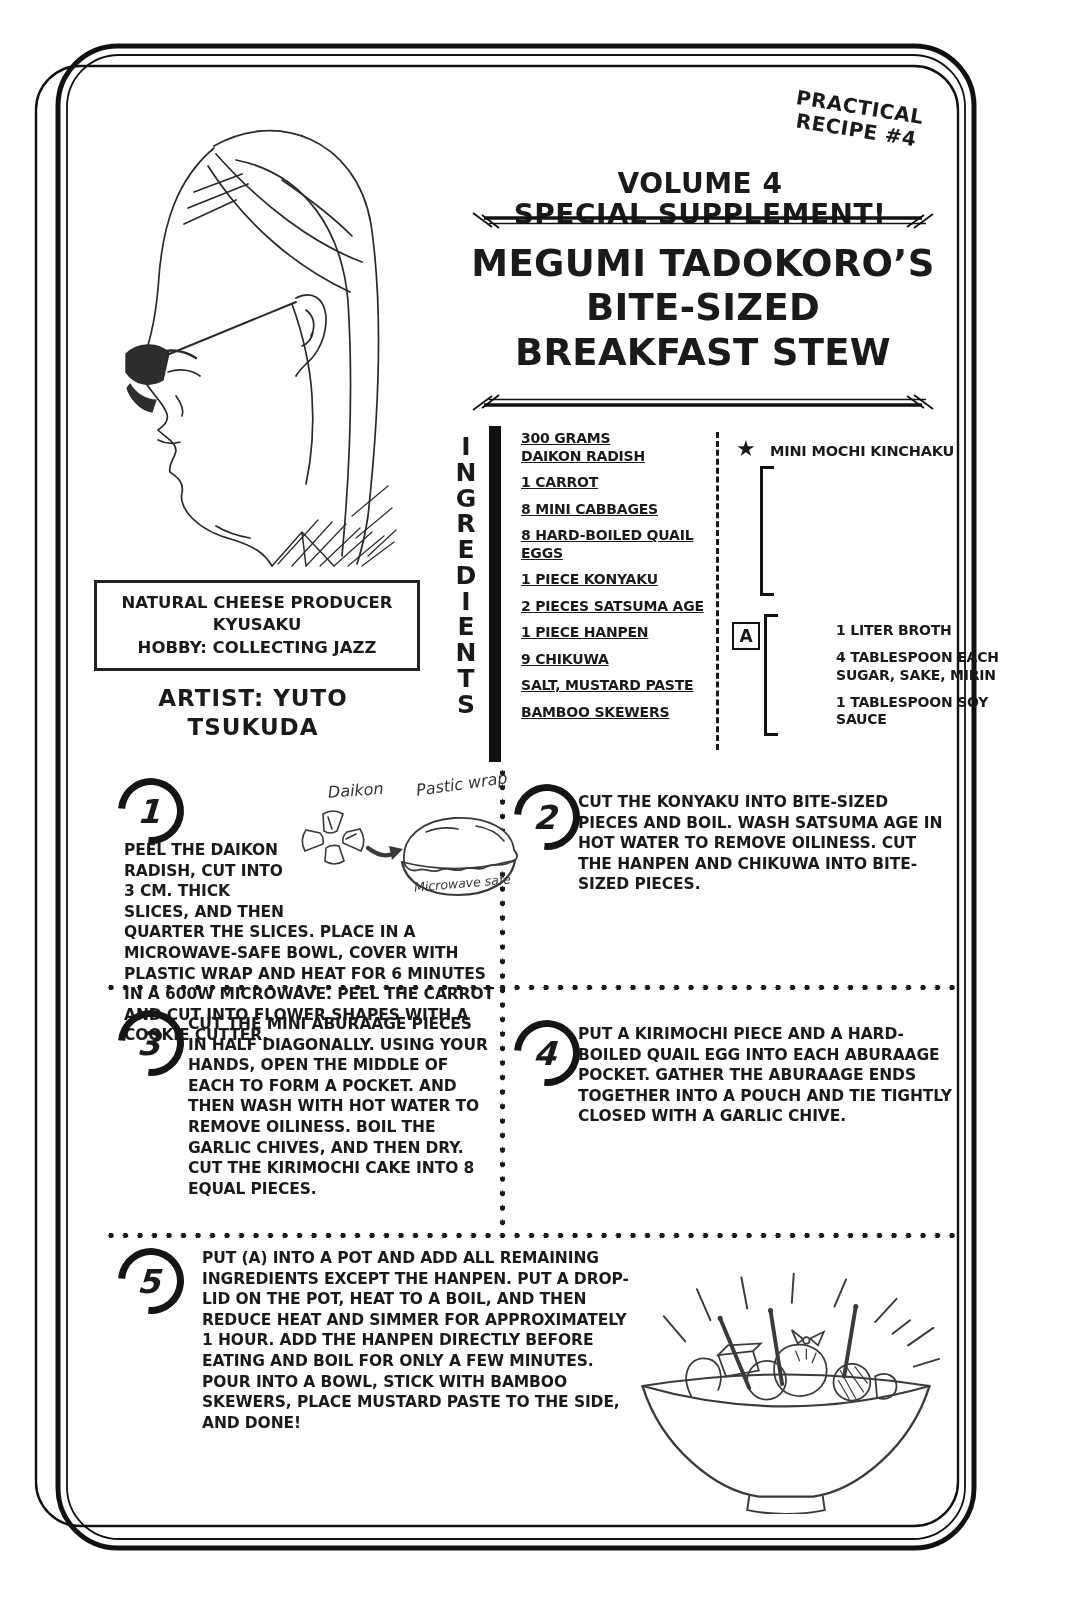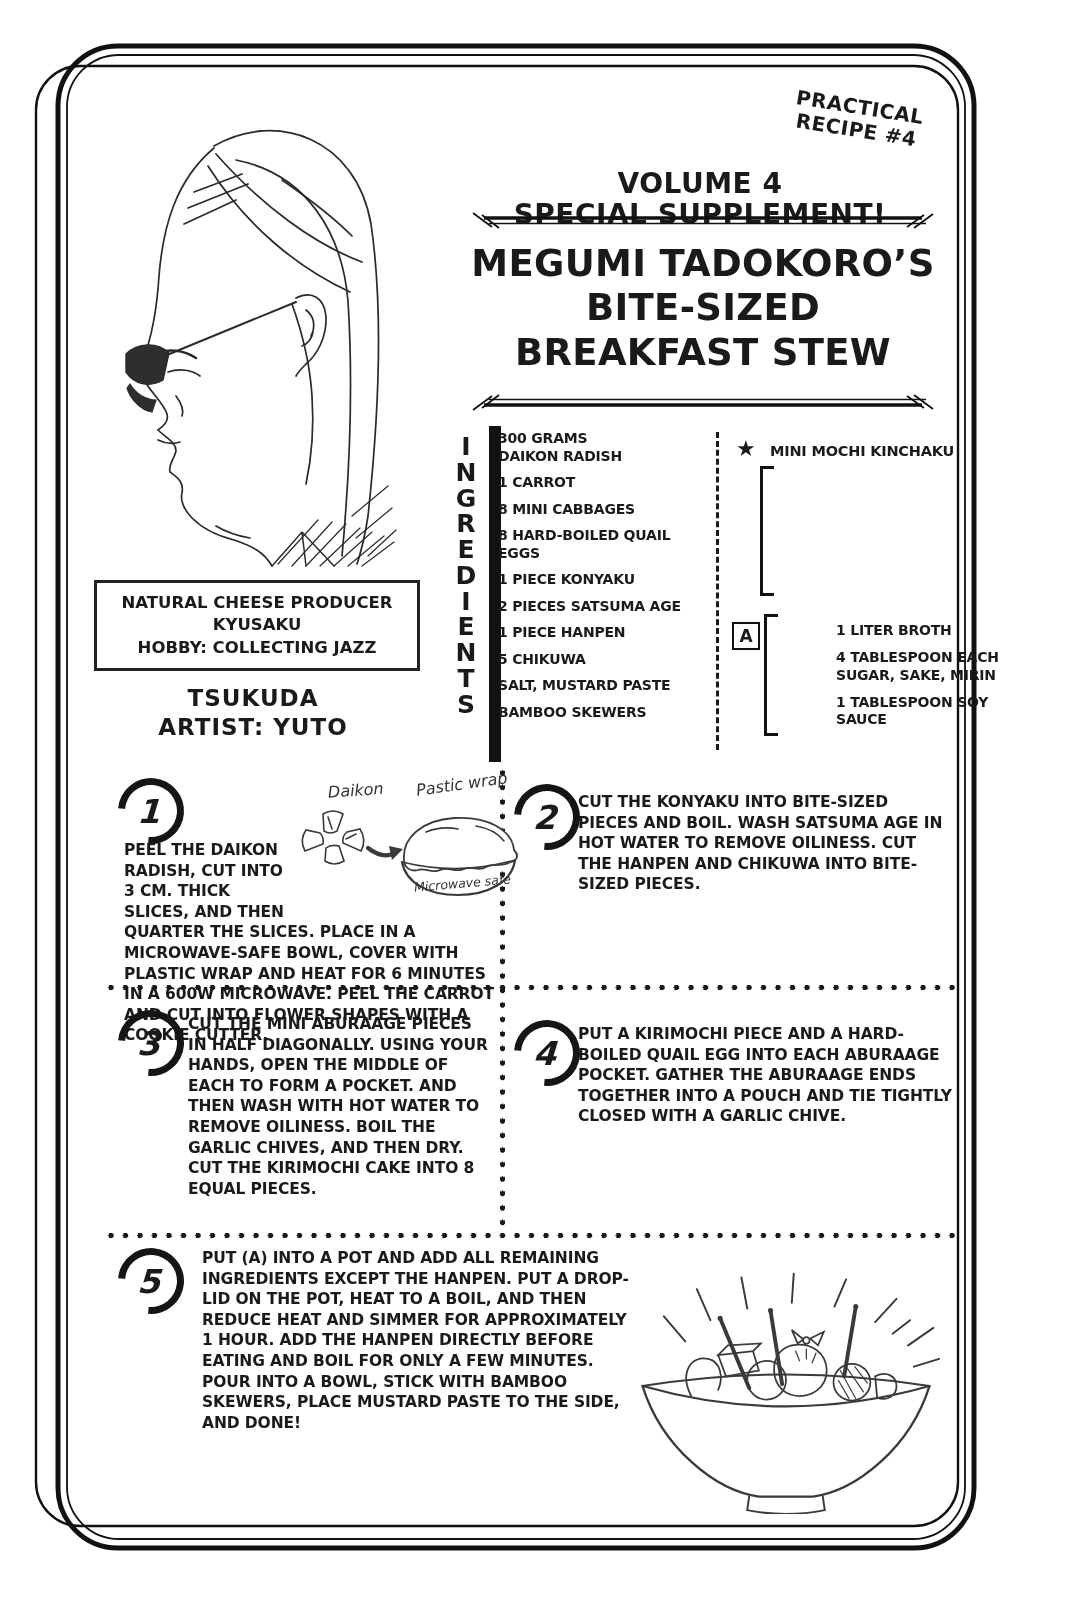--- a/index.html
+++ b/index.html
@@ -31,21 +31,21 @@
   .artist{
     left:128px;top:684px;width:250px;text-align:center;
     font-size:23px;font-weight:800;line-height:1.25;letter-spacing:1px;
   }
   
   .vword{
     left:448px;top:434px;width:24px;font-size:25px;font-weight:800;
     word-break:break-all;line-height:1.03;text-align:center;margin-left:6px;
   }
   .ingbar{left:489px;top:426px;width:12px;height:336px;background:#111;}
-  .inglist{left:498px;top:430px;width:202px;}
+  .inglist{left:521px;top:430px;width:202px;text-decoration:underline;}
   .inglist .it{font-size:14px;font-weight:700;letter-spacing:-.2px;line-height:1.25;margin-bottom:9px;}
   .inglist .it.narrow{max-width:150px;}
   .vdash{left:716px;top:432px;height:318px;width:0;border-left:3px dashed #1a1a1a;}
   .kstar{left:736px;top:438px;font-size:22px;line-height:1;}
   .ktitle{left:770px;top:443px;font-size:14.5px;font-weight:700;letter-spacing:-.2px;}
   .bracket{width:11px;border:3px solid #111;border-right:none;}
   .kbracket{left:760px;top:466px;height:124px;}
   .klist{left:786px;top:472px;width:190px;}
   .klist .it,.blist .it{font-size:14px;font-weight:700;letter-spacing:-.2px;line-height:1.25;margin-bottom:9.5px;}
   .abox{
@@ -142,36 +142,36 @@
       <path d="M286,420 L322,390 M290,442 L326,412 M302,460 L330,434"></path>
     </g>
   </svg>
 
   <div class="abs infobox">
     <div>NATURAL CHEESE PRODUCER</div>
     <div>KYUSAKU</div>
     <div>HOBBY: COLLECTING JAZZ</div>
   </div>
   <div class="abs artist">
+    <div>ARTIST: YUTO</div>
     <div>TSUKUDA</div>
-    <div>ARTIST: YUTO</div>
   </div>
 
   <div class="abs vword">INGREDIENTS</div>
   <div class="abs ingbar"></div>
 
   <div class="abs inglist">
     <div class="it narrow">300 GRAMS DAIKON RADISH</div>
     <div class="it">1 CARROT</div>
     <div class="it">8 MINI CABBAGES</div>
     <div class="it">8 HARD-BOILED QUAIL EGGS</div>
     <div class="it">1 PIECE KONYAKU</div>
     <div class="it">2 PIECES SATSUMA AGE</div>
     <div class="it">1 PIECE HANPEN</div>
-    <div class="it">5 CHIKUWA</div>
+    <div class="it">9 CHIKUWA</div>
     <div class="it">SALT, MUSTARD PASTE</div>
     <div class="it">BAMBOO SKEWERS</div>
   </div>
 
   <div class="abs vdash"></div>
 
   <div class="abs kstar">★</div>
   <div class="abs ktitle">MINI MOCHI KINCHAKU</div>
   <div class="abs bracket kbracket"></div>
 

